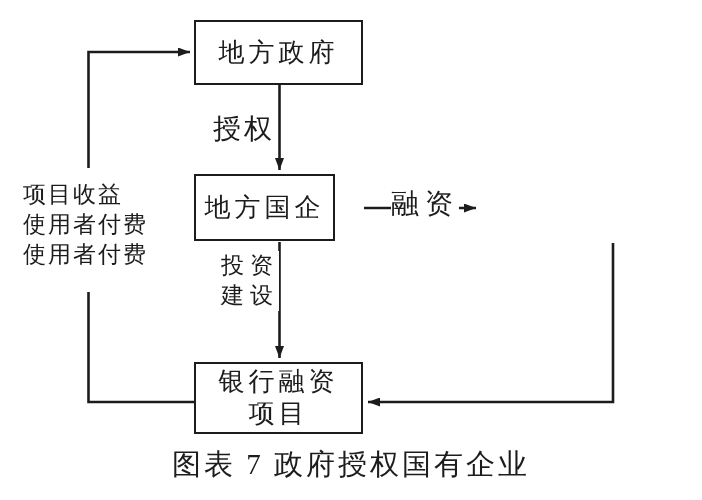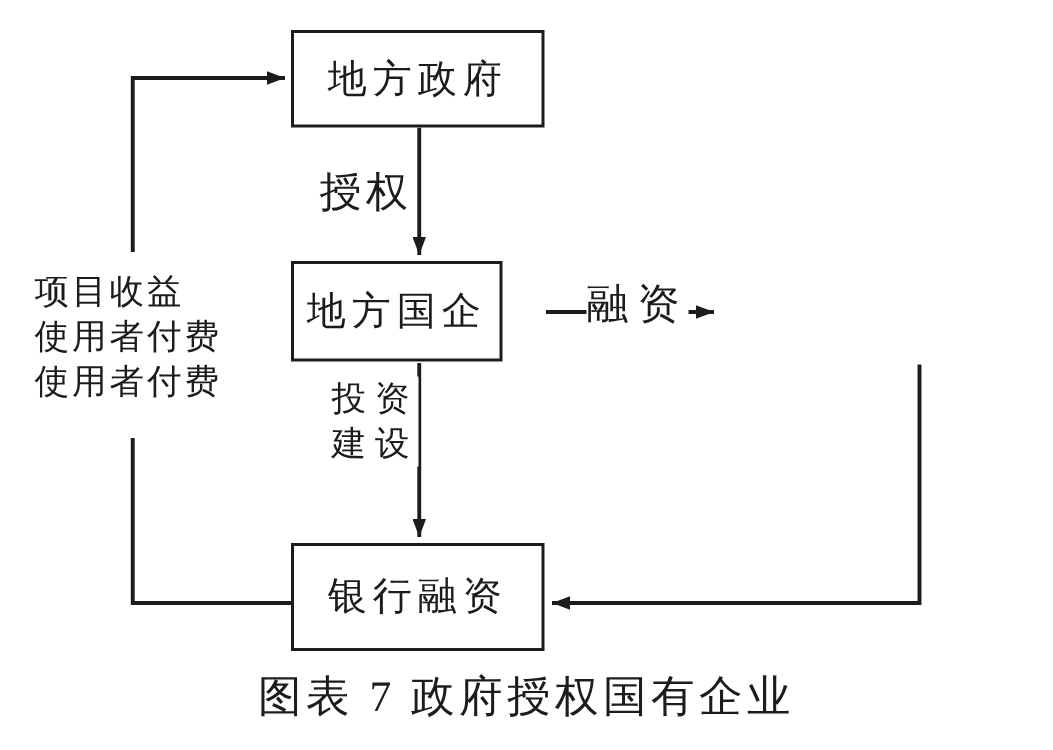--- a/index.html
+++ b/index.html
@@ -90,20 +90,21 @@
     <span class="box-label">地方政府</span>
   </div>
 
   <div class="box b-mid">
     <span class="box-label">地方国企</span>
   </div>
 
 
   <div class="box b-bottom">
     <span class="box-label">银行融资</span>
+    <span class="box-label">项目</span>
   </div>
 
   <div class="edge-label lbl-authorize">授权</div>
 
   <div class="edge-label lbl-financing">融资</div>
 
   <div class="edge-label lbl-invest-stack">
     <div>投资</div>
     <div>建设</div>
   </div>

